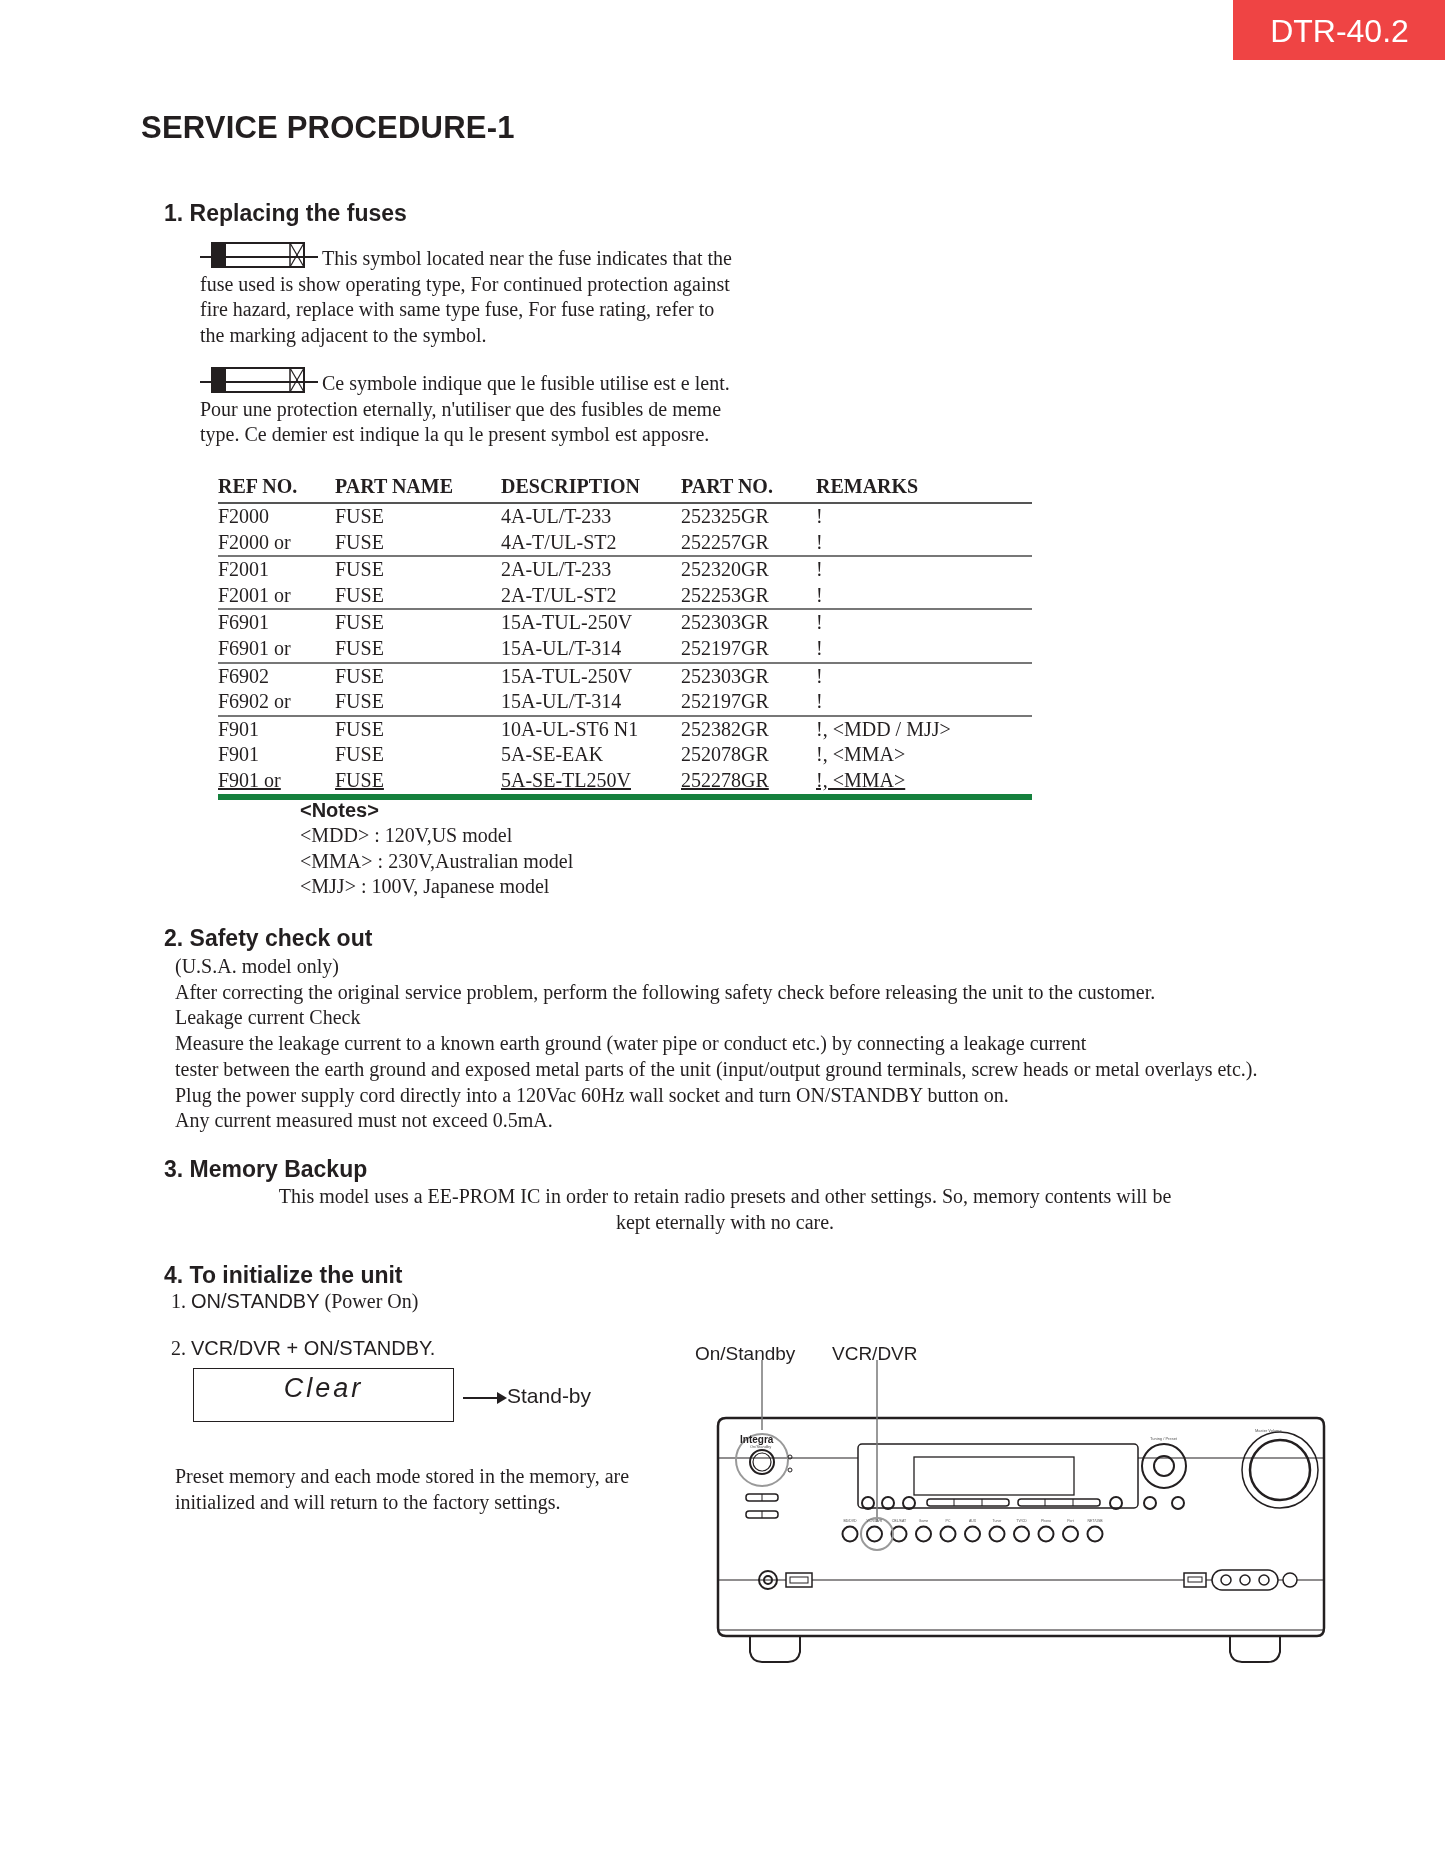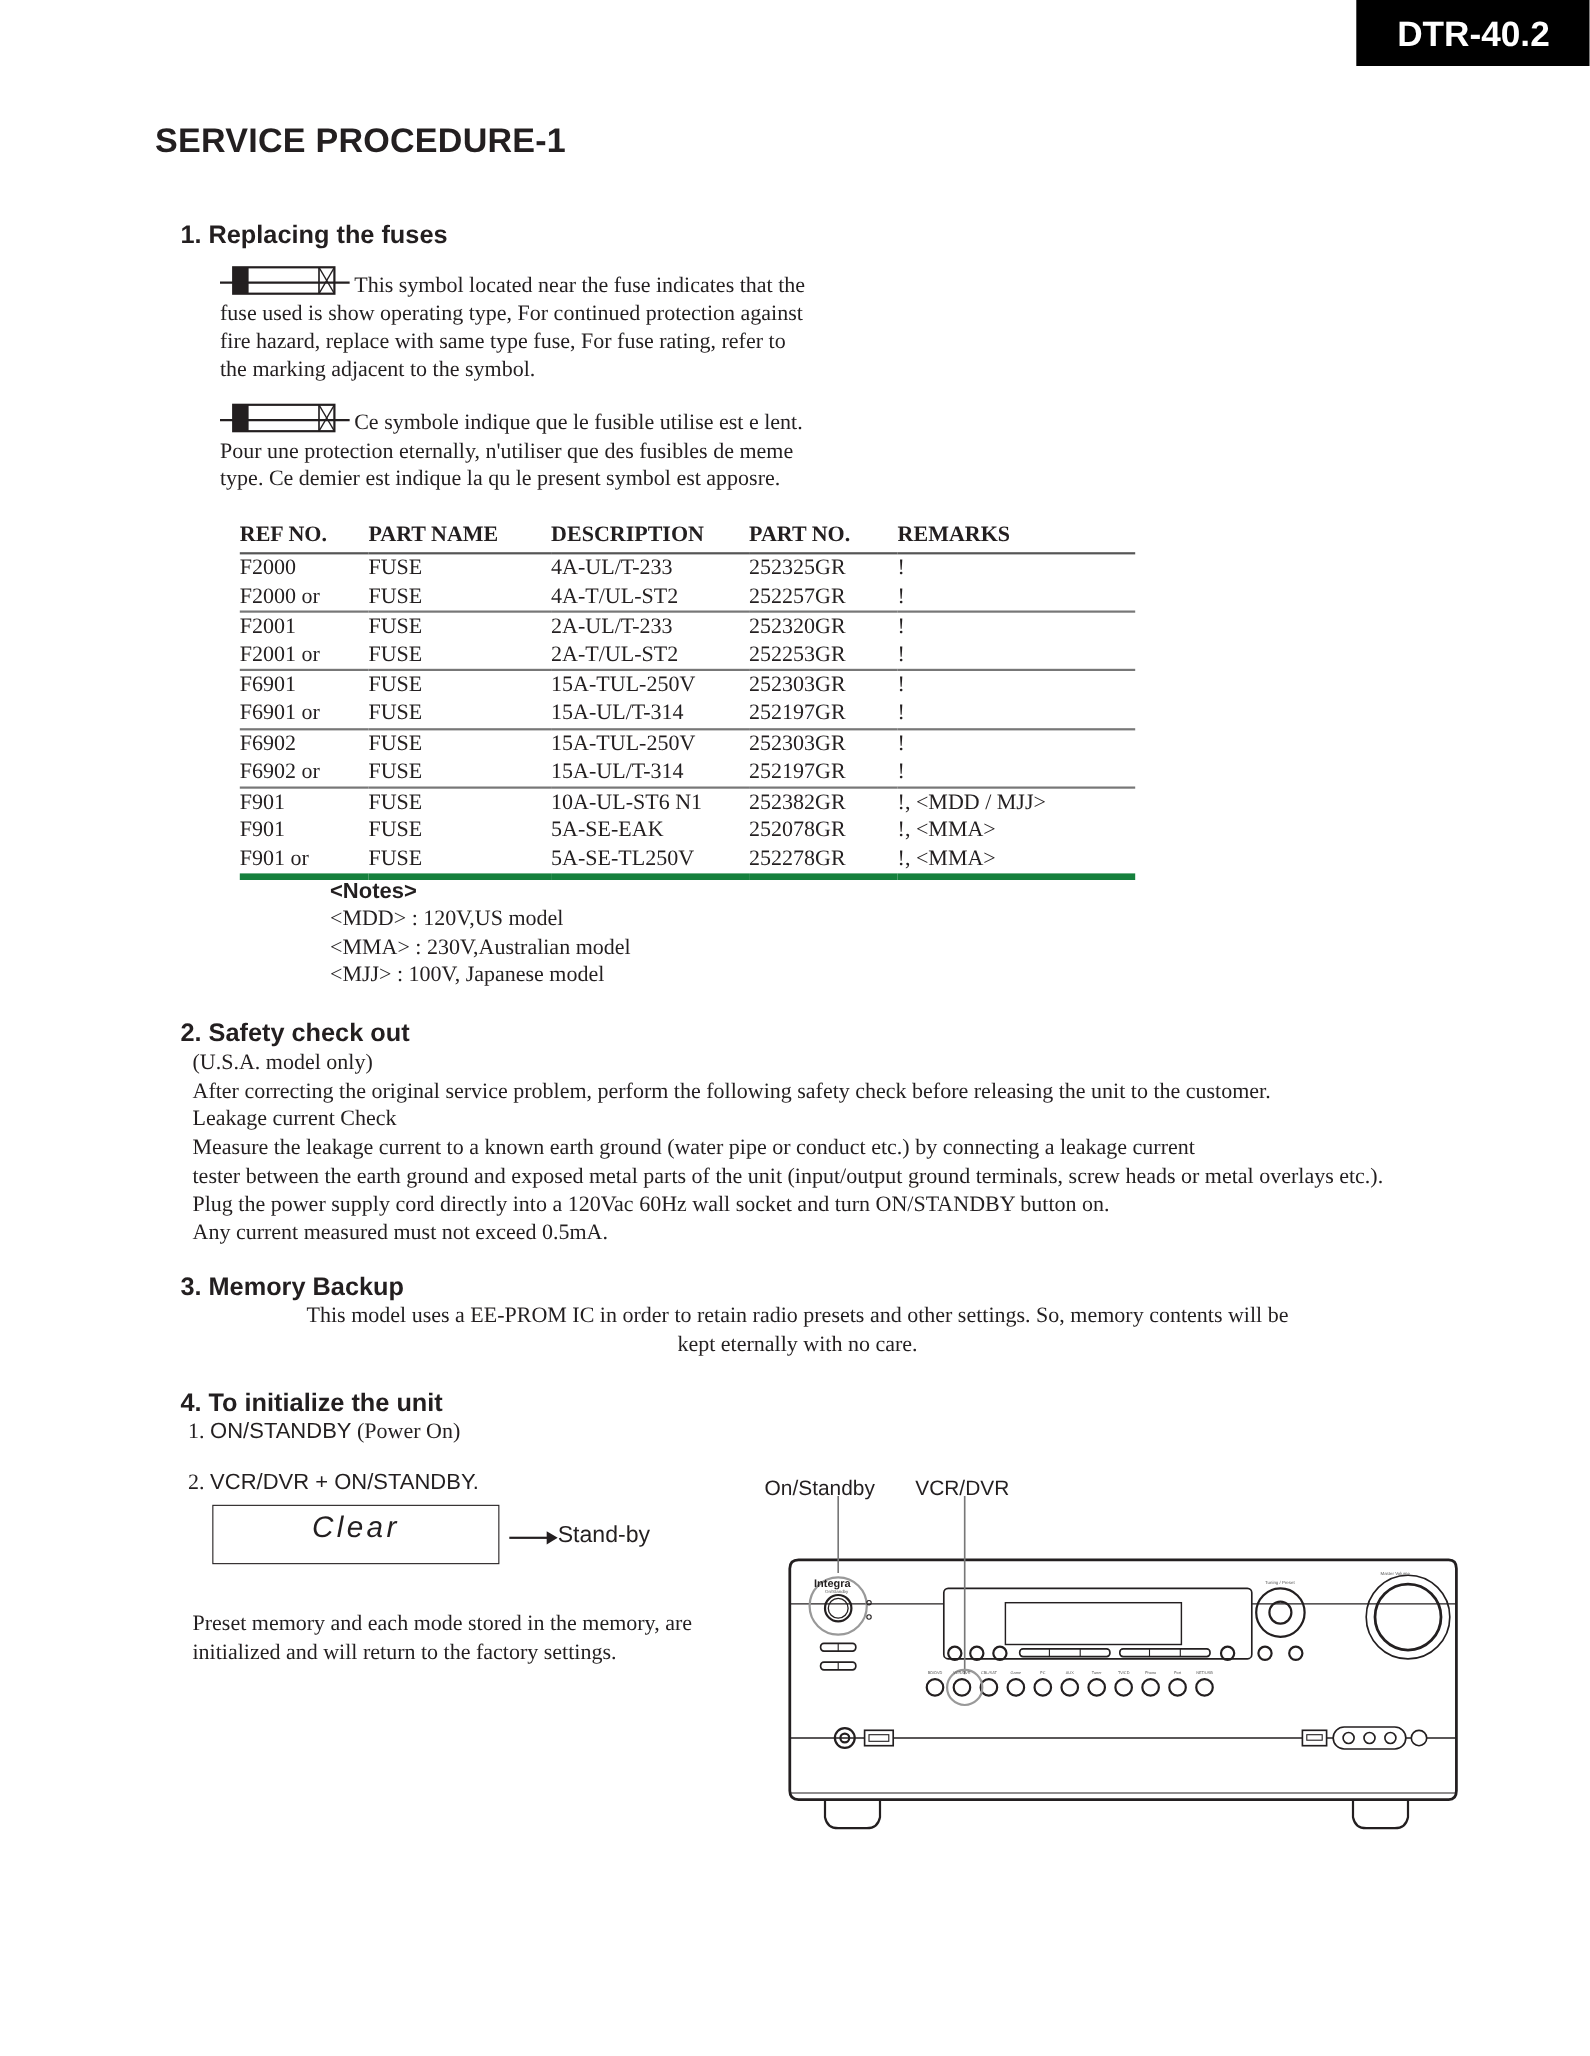--- a/index.html
+++ b/index.html
@@ -1,36 +1,36 @@
 <!DOCTYPE html>
 <html><head>
 <meta charset="utf-8">
 <style>
   html, body { margin:0; padding:0; background:#ffffff; }
   body { width:1445px; height:1869px; position:relative; overflow:hidden; color:#231f20; }
   .sans { font-family:"Liberation Sans", sans-serif; }
   .serif { font-family:"Liberation Serif", serif; }
   .abs { position:absolute; }
 
-  #model-badge { left:1233px; top:0; width:213px; height:60px; background:#000000; color:#fff;
-    font-family:"Liberation Sans", sans-serif; font-weight:bold; font-size:32px; line-height:62px; text-align:center; }
+  #model-badge { left:1233px; top:0; width:213px; height:60px; background:#ef4444; color:#fff;
+    font-family:"Liberation Sans", sans-serif; font-weight:normal; font-size:32px; line-height:62px; text-align:center; }
   #page-title { left:141px; top:110px; font-family:"Liberation Sans", sans-serif; font-weight:bold; font-size:31px; letter-spacing:0.2px; }
 
   .h2 { font-family:"Liberation Sans", sans-serif; font-weight:bold; font-size:23px; }
   .body-text { font-family:"Liberation Serif", serif; font-size:20px; line-height:25.7px; }
 
   .fuse-sym { display:inline-block; width:118px; height:28px; vertical-align:-4px; margin-right:4px; }
 
   
   #parts-table { left:218px; top:470px; width:814px; border-collapse:collapse; font-family:"Liberation Serif", serif; font-size:20px; }
   #parts-table th { text-align:left; font-weight:bold; font-size:20px; padding:0 0 4px 0; height:28px; vertical-align:bottom; }
   #parts-table td { padding:0; height:25.6px; line-height:25.6px; }
   #parts-table thead tr { border-bottom:2px solid #555; }
   #parts-table tr.grp-end { border-bottom:2px solid #777; }
-  #parts-table tr.last { border-bottom:6px solid #15803d; }
+  #parts-table tr.last { border-bottom:6px solid #15803d;text-decoration:underline; }
   .c1 { width:117px; } .c2 { width:166px; } .c3 { width:180px; } .c4 { width:135px; }
 
   #clear-box { left:193px; top:1368px; width:259px; height:52px; border:1.5px solid #231f20; }
   #clear-text { position:absolute; left:0; right:0; top:4px; text-align:center; font-family:"Liberation Sans", sans-serif; font-style:italic; font-size:27px; letter-spacing:3px; }
   #arrow { left:463px; top:1397px; width:38px; height:2px; background:#231f20; }
   #arrow-head { left:497px; top:1392px; width:0; height:0; border-left:10px solid #231f20; border-top:6px solid transparent; border-bottom:6px solid transparent; }
 </style>
 </head>
 <body>
 

